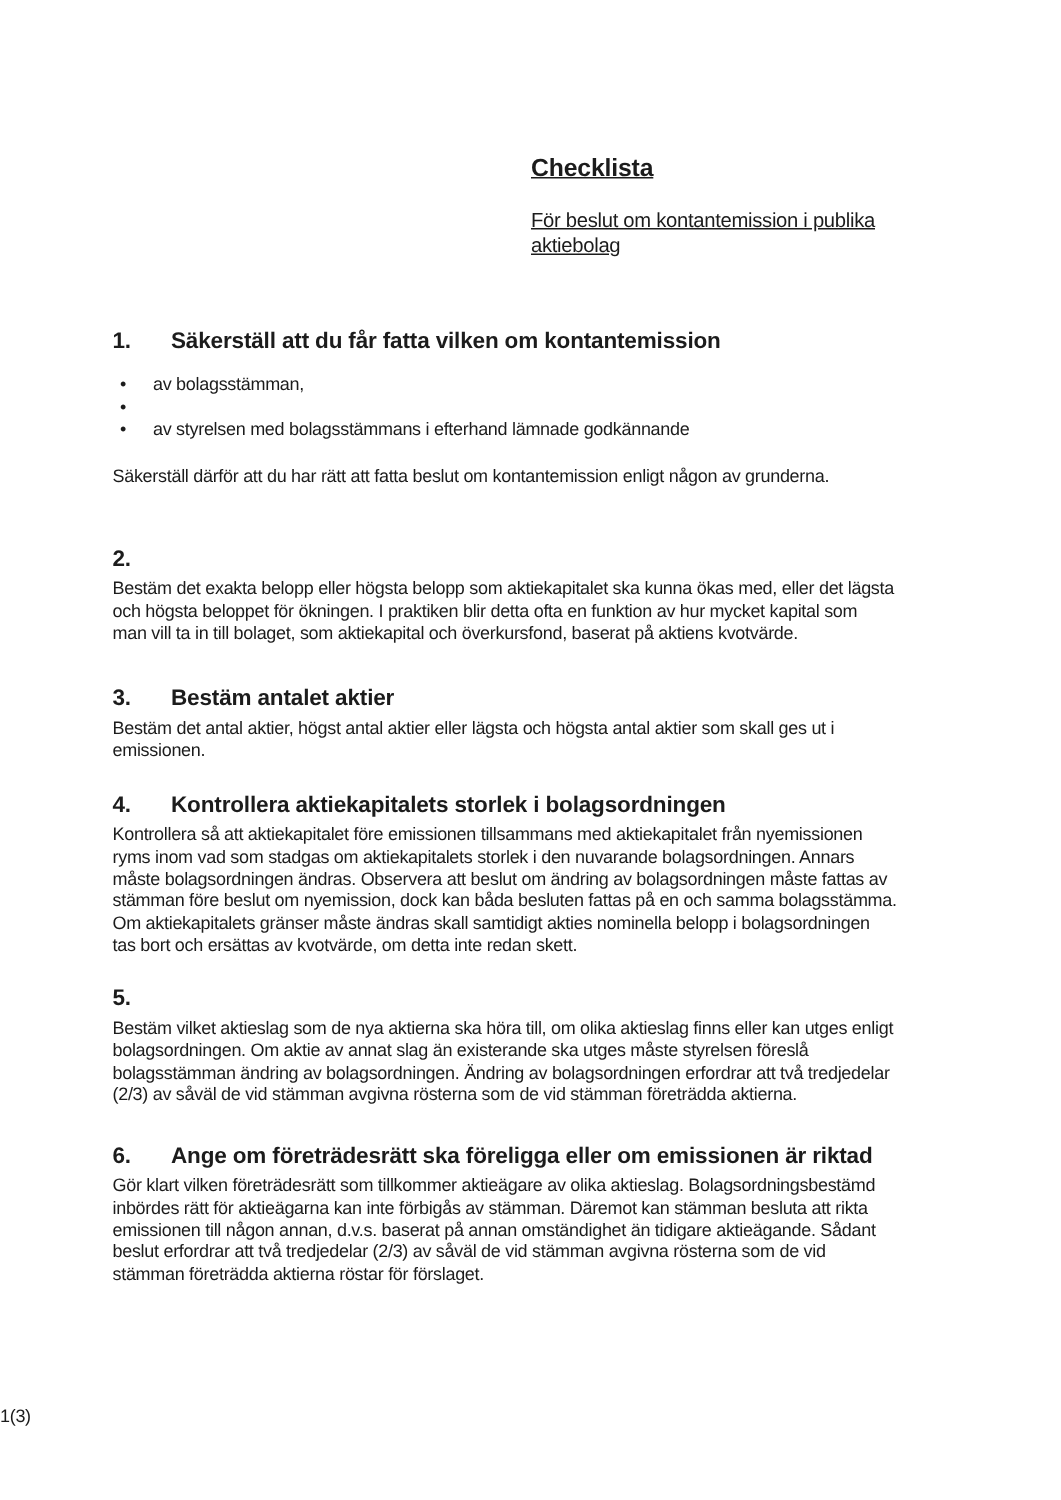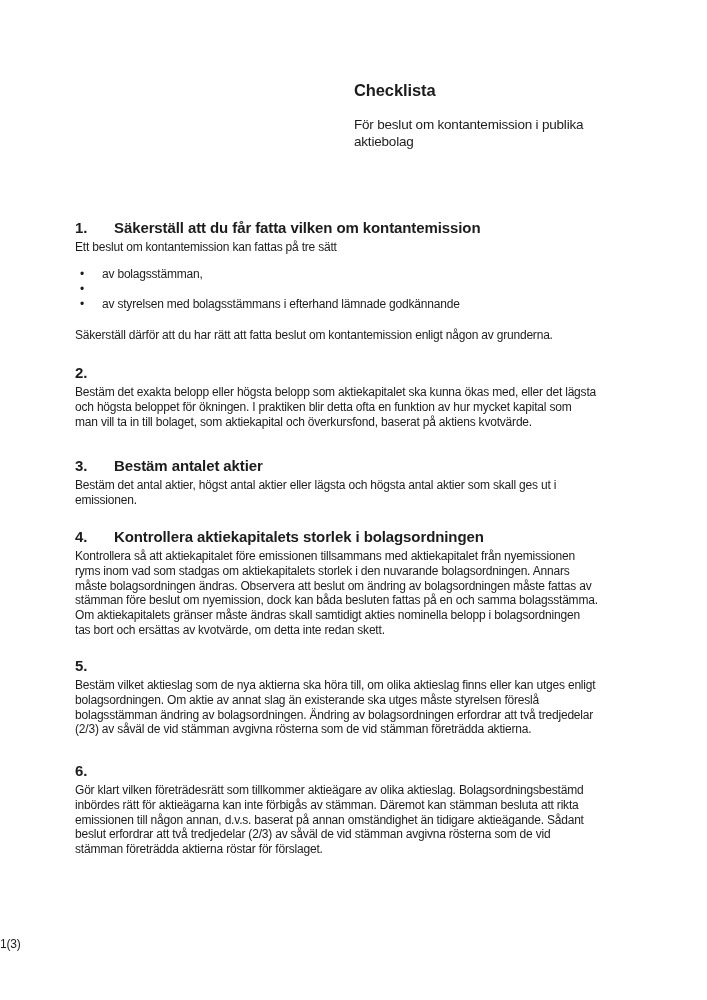--- a/index.html
+++ b/index.html
@@ -9,22 +9,23 @@
     height: 1000px;
     background: #ffffff;
     font-family: "Liberation Sans", sans-serif;
     color: #1c1c1c;
     letter-spacing: -0.2px;
     overflow: hidden;
   }
   .titleblock {
     position: absolute;
     left: 354px;
-    top: 80px;
+    top: 102px;
     width: 268px;
+    text-decoration: underline;
   }
   .doc-title {
     font-size: 16.5px;
     font-weight: bold;
     line-height: 20px;
     letter-spacing: -0.1px;
   }
   .doc-subtitle {
     font-size: 13.5px;
     line-height: 16.5px;
@@ -85,21 +86,20 @@
   <header class="titleblock">
     <div class="doc-title">Checklista</div>
     <div class="doc-subtitle">För beslut om kontantemission i publika aktiebolag</div>
   </header>
 
   <section class="sec sec1">
     <h2 class="sec-h">
       <span class="sec-num">1.</span>
       <span class="sec-title">Säkerställ att du får fatta vilken om kontantemission</span>
     </h2>
-    <p class="body">Ett beslut om kontantemission kan fattas på tre sätt</p>
     <ul class="bullets">
       <li class="bullet">
         <span class="dot">•</span>
         <span>av bolagsstämman,</span>
       </li>
       <li class="bullet">
         <span class="dot">•</span>
       </li>
       <li class="bullet">
         <span class="dot">•</span>
@@ -146,20 +146,21 @@
     </h2>
     <p class="body">Bestäm vilket aktieslag som de nya aktierna ska höra till, om olika aktieslag finns eller kan utges enligt
 bolagsordningen. Om aktie av annat slag än existerande ska utges måste styrelsen föreslå
 bolagsstämman ändring av bolagsordningen. Ändring av bolagsordningen erfordrar att två tredjedelar
 (2/3) av såväl de vid stämman avgivna rösterna som de vid stämman företrädda aktierna.</p>
   </section>
 
   <section class="sec sec6">
     <h2 class="sec-h">
       <span class="sec-num">6.</span>
+      <span class="sec-title">Ange om företrädesrätt ska föreligga eller om emissionen är riktad</span>
     </h2>
     <p class="body">Gör klart vilken företrädesrätt som tillkommer aktieägare av olika aktieslag. Bolagsordningsbestämd
 inbördes rätt för aktieägarna kan inte förbigås av stämman. Däremot kan stämman besluta att rikta
 emissionen till någon annan, d.v.s. baserat på annan omständighet än tidigare aktieägande. Sådant
 beslut erfordrar att två tredjedelar (2/3) av såväl de vid stämman avgivna rösterna som de vid
 stämman företrädda aktierna röstar för förslaget.</p>
   </section>
 
   <footer class="pageno">1(3)</footer>
 

